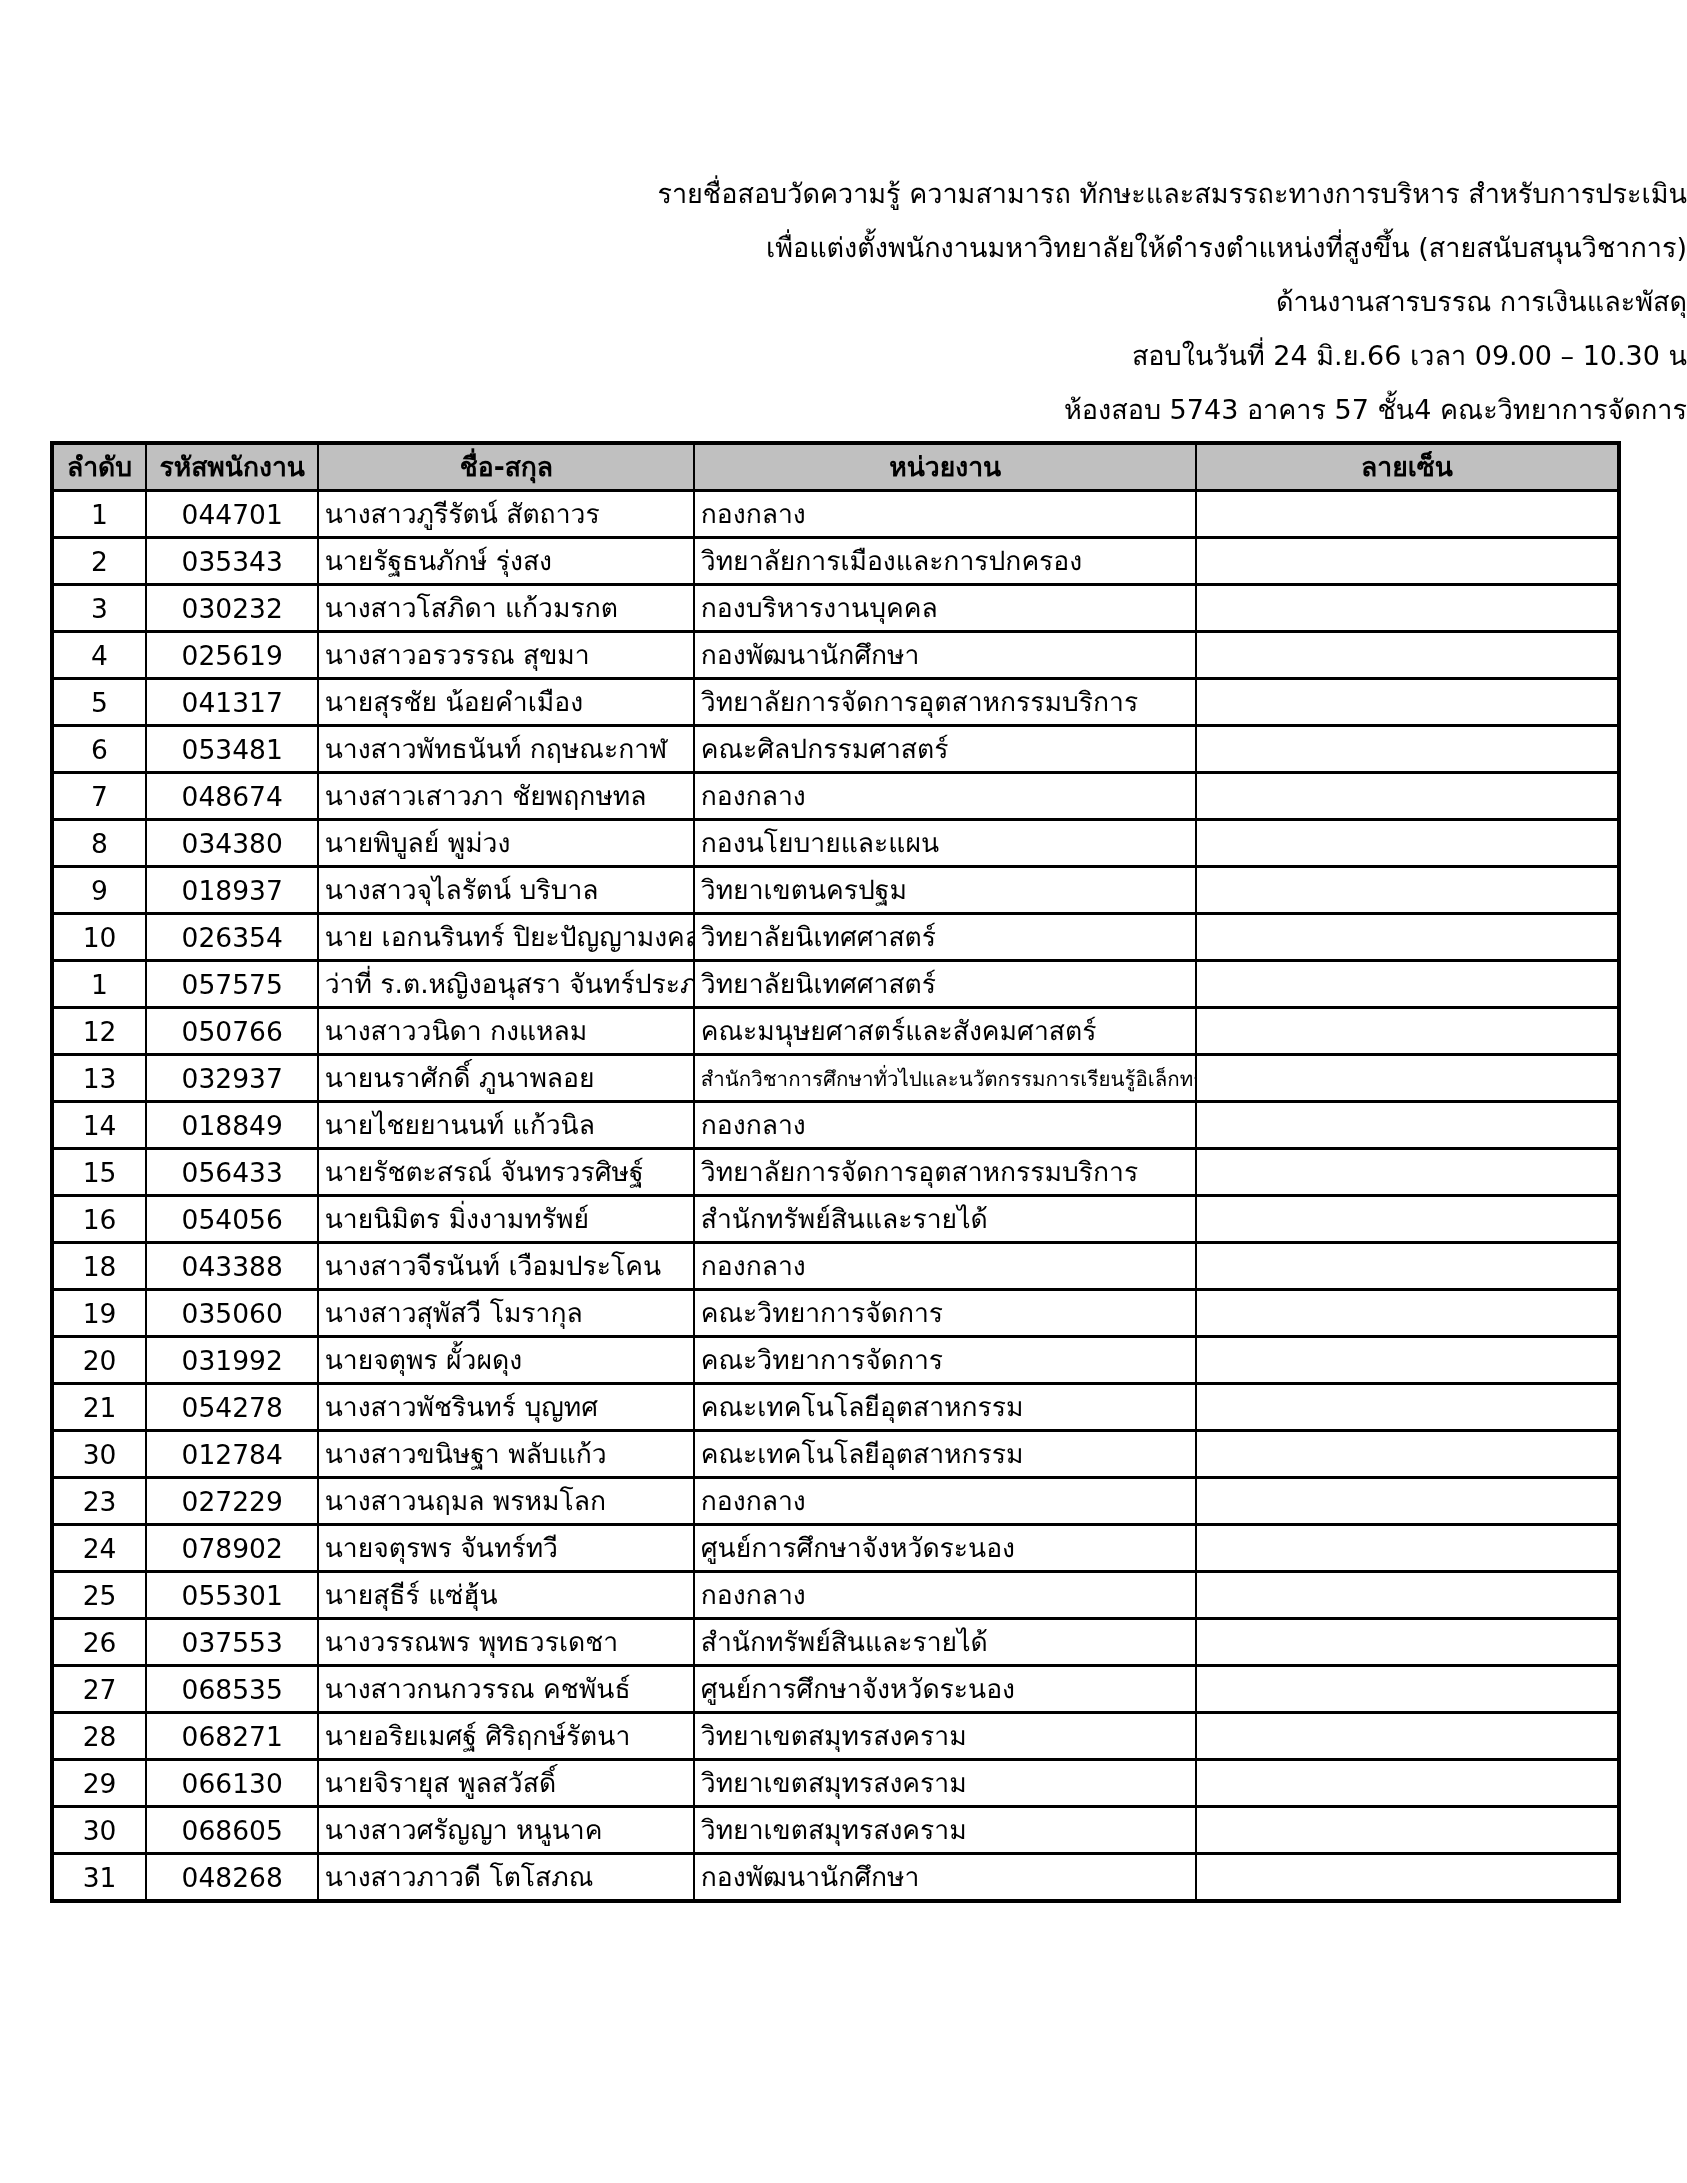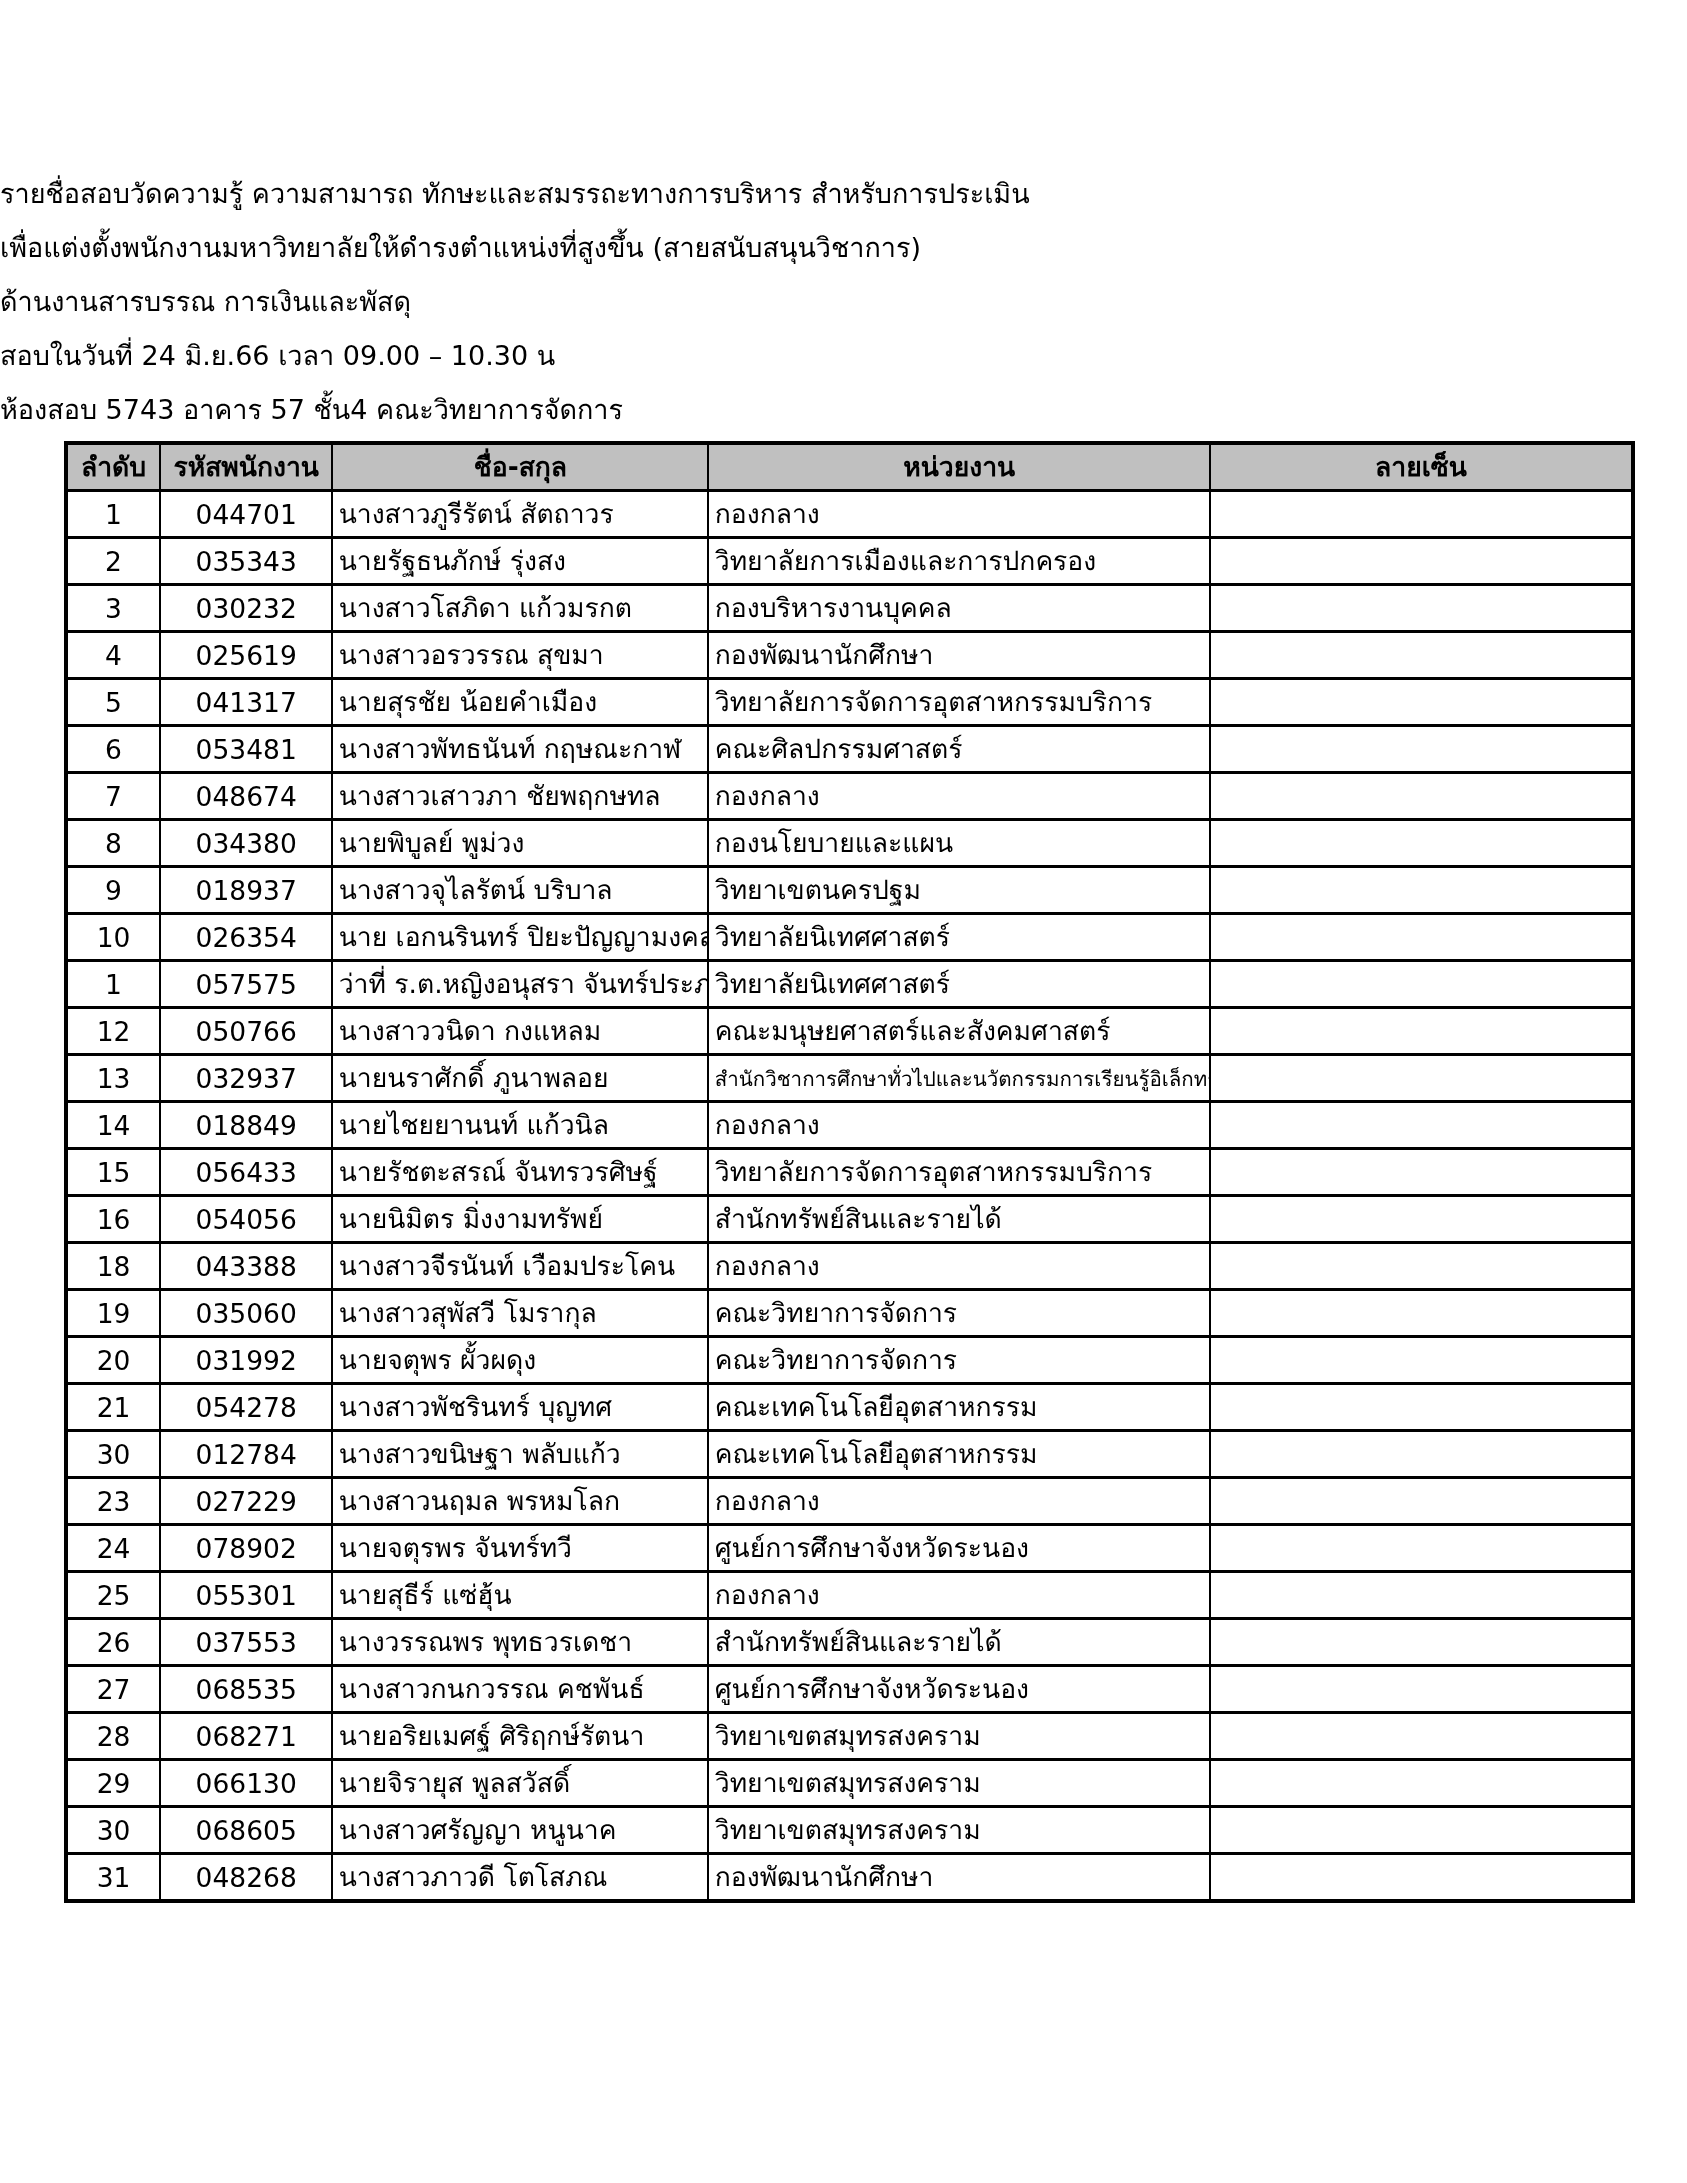--- a/index.html
+++ b/index.html
@@ -14,35 +14,35 @@
     font-family: "DejaVu Sans", "Liberation Sans", sans-serif;
     color: #000000;
   }
   .page {
     width: 1687px;
     height: 2183px;
     overflow: hidden;
   }
   .title-block {
     padding-top: 167px;
-    text-align: left;
+    text-align: right;
   }
   .title-line {
     font-size: 27px;
     line-height: 54px;
     font-weight: normal;
     white-space: nowrap;
   }
   .title-line.bold {
     font-weight: normal;
   }
   table.roster {
     border-collapse: collapse;
     table-layout: fixed;
-    margin-left: 64px;
+    margin-left: 50px;
     margin-top: 4px;
     width: 1571px;
     border: 4px solid #000000;
   }
   col.col-no    { width: 6%; }
   col.col-id    { width: 11%; }
   col.col-name  { width: 24%; }
   col.col-unit  { width: 32%; }
   col.col-sig   { width: 27%; }
   th, td {

